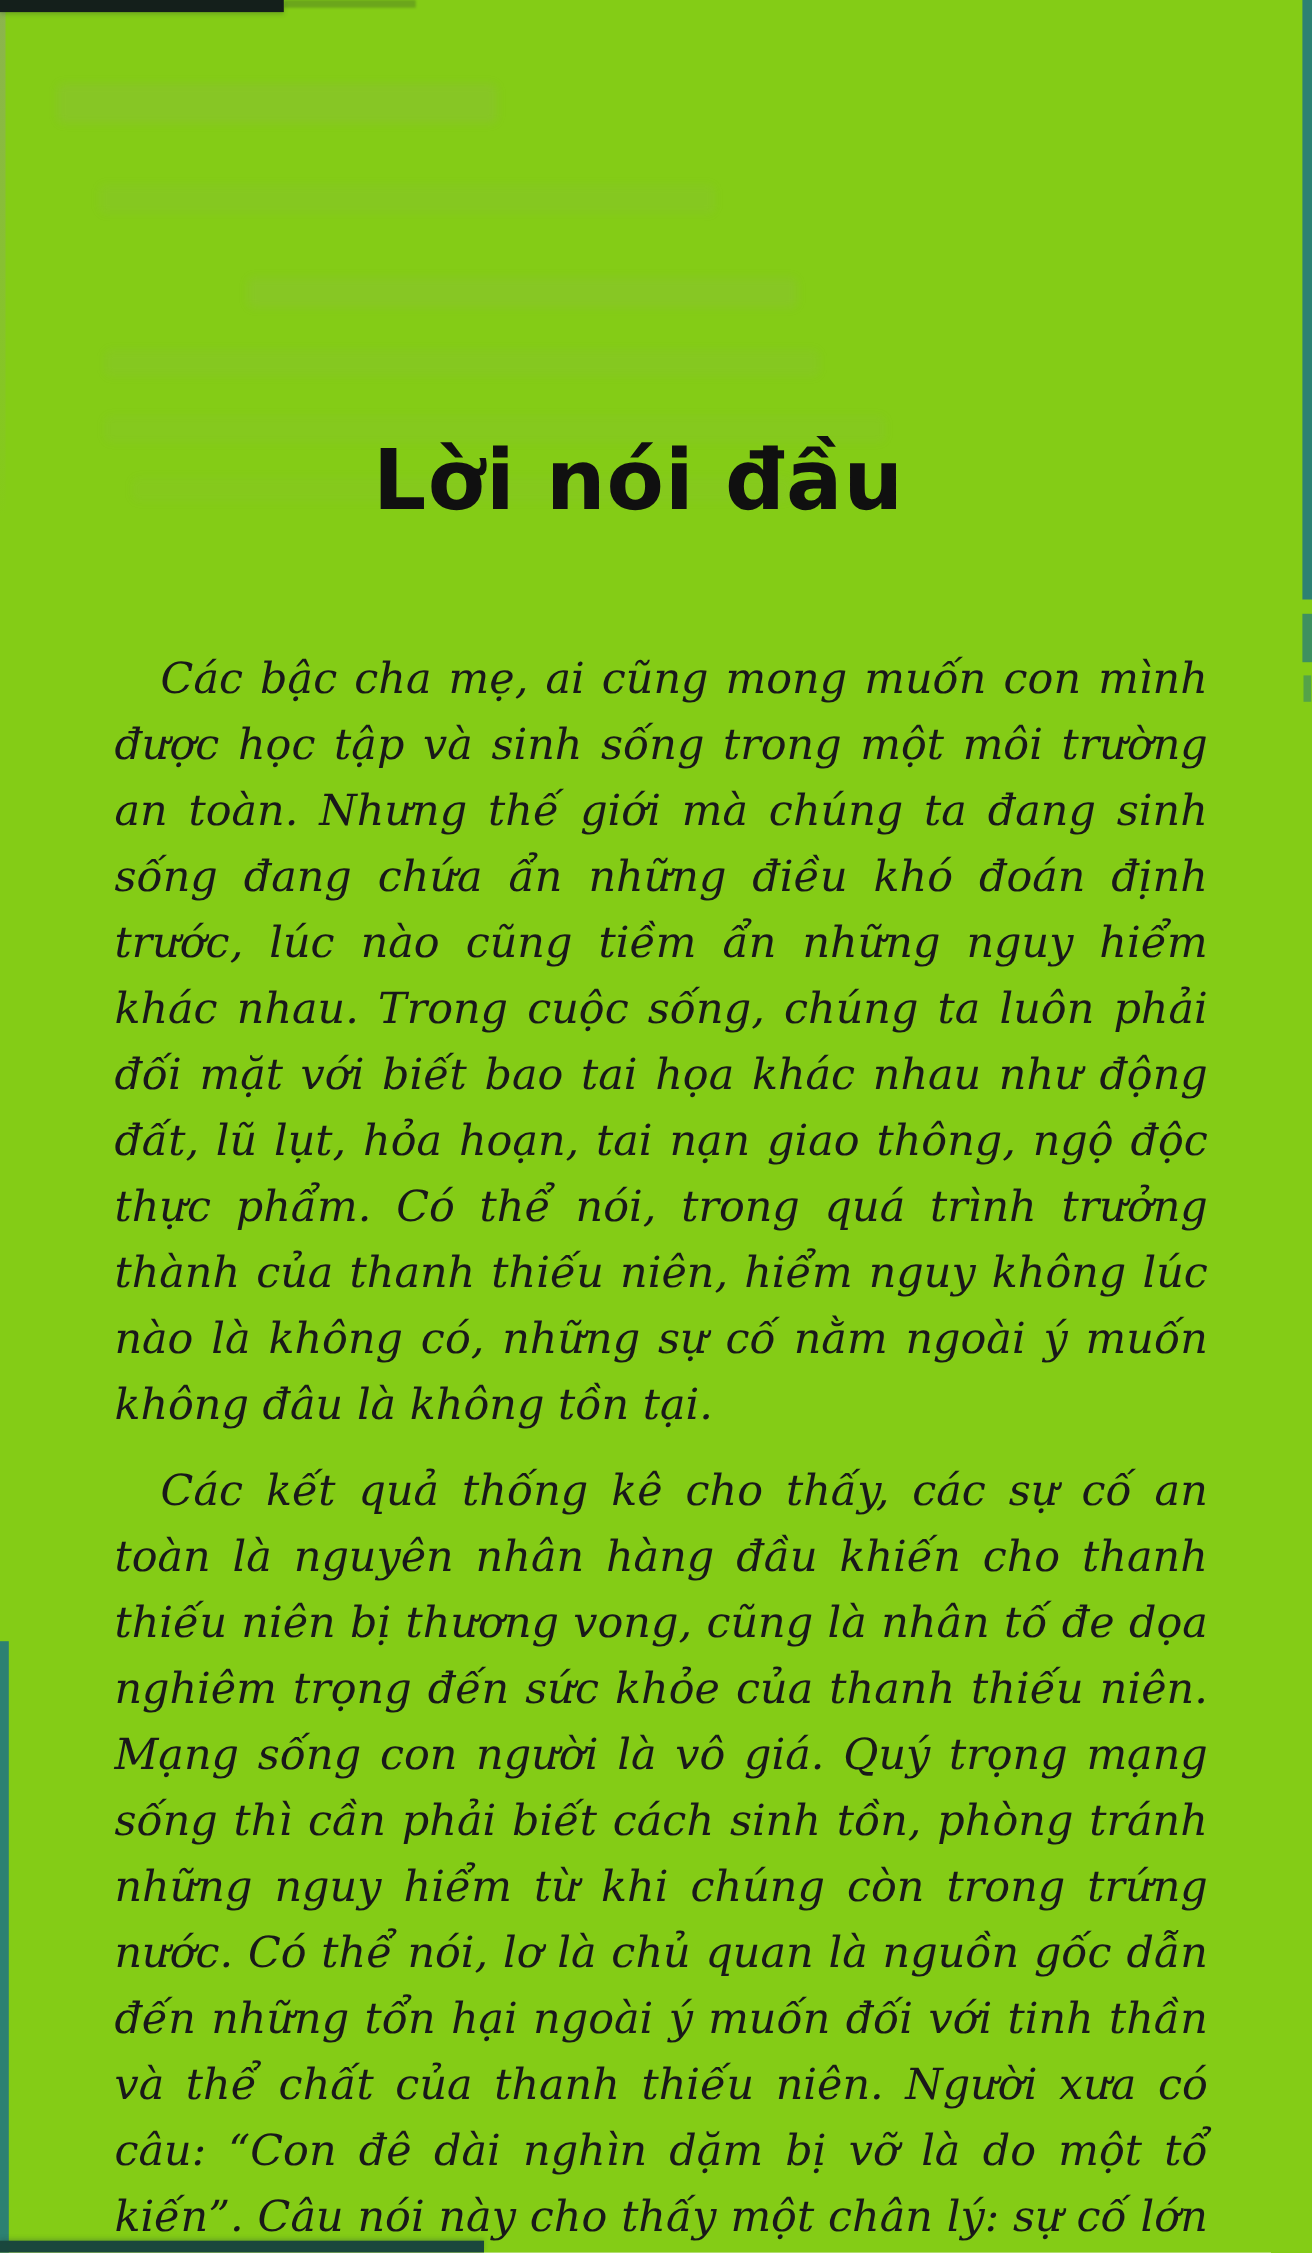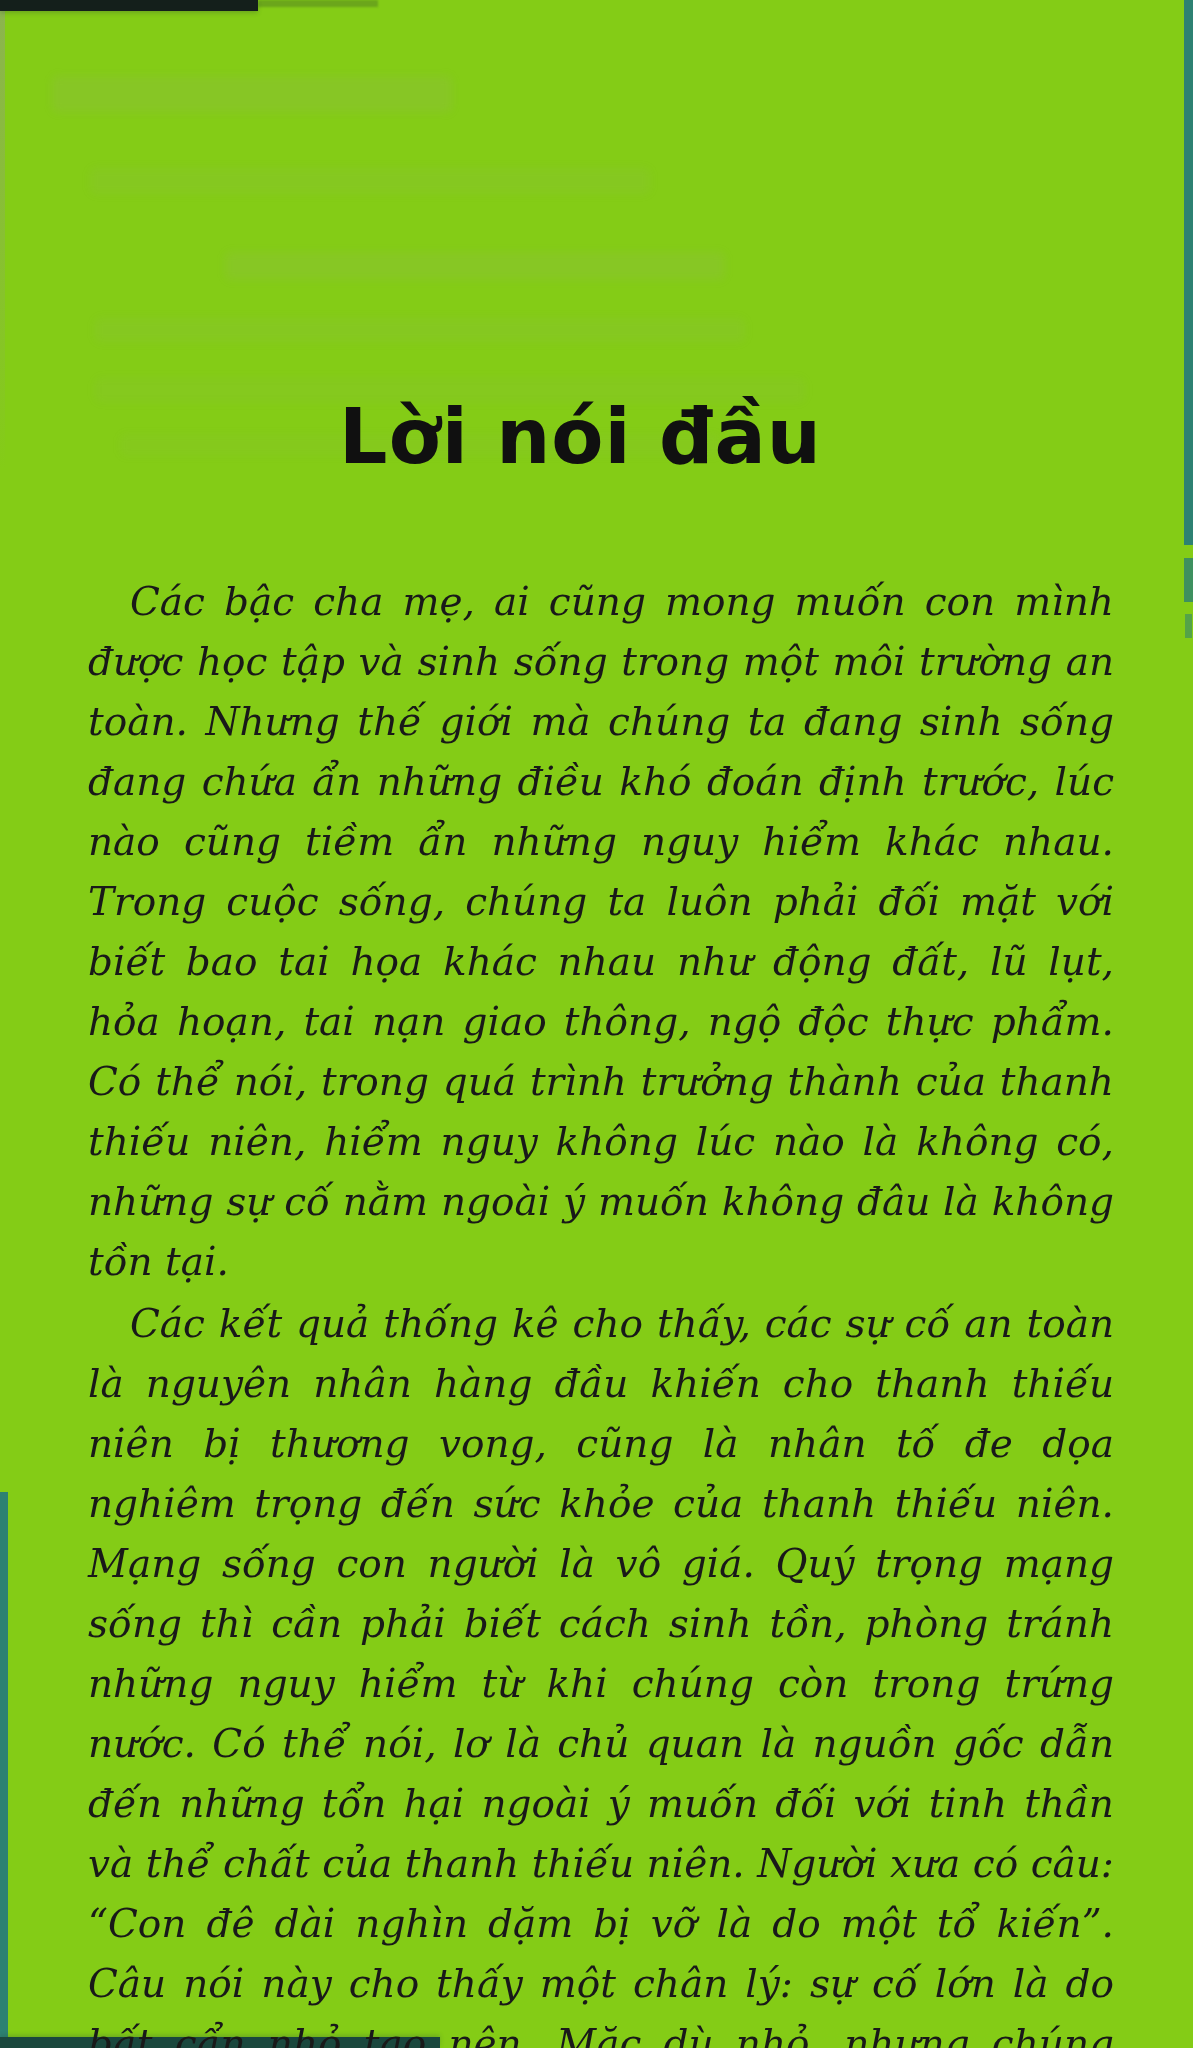--- a/index.html
+++ b/index.html
@@ -105,21 +105,21 @@
     top: 570px;
     left: 86px;
     width: 1030px;
     font-style: italic;
     font-size: 39px;
     line-height: 60px;
     color: #191919;
     text-align: justify;
   }
   .body-text p {
-    margin: 2px;
+    margin: 18px;
     text-indent: 42px;
   }
 </style>
 </head>
 <body>
 
 <div class="page">
 
   <div class="left-edge-shadow"></div>
   <div class="top-edge-bar"></div>

